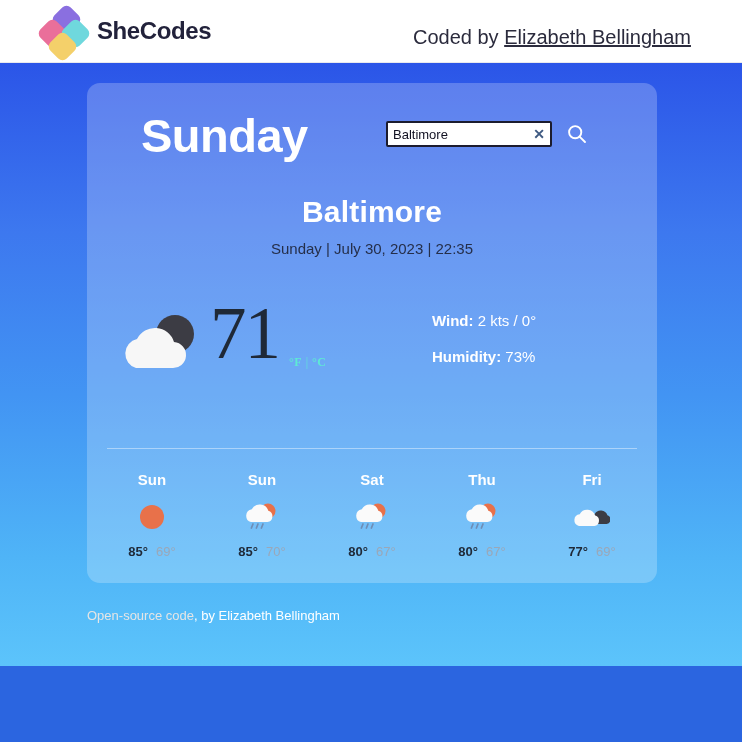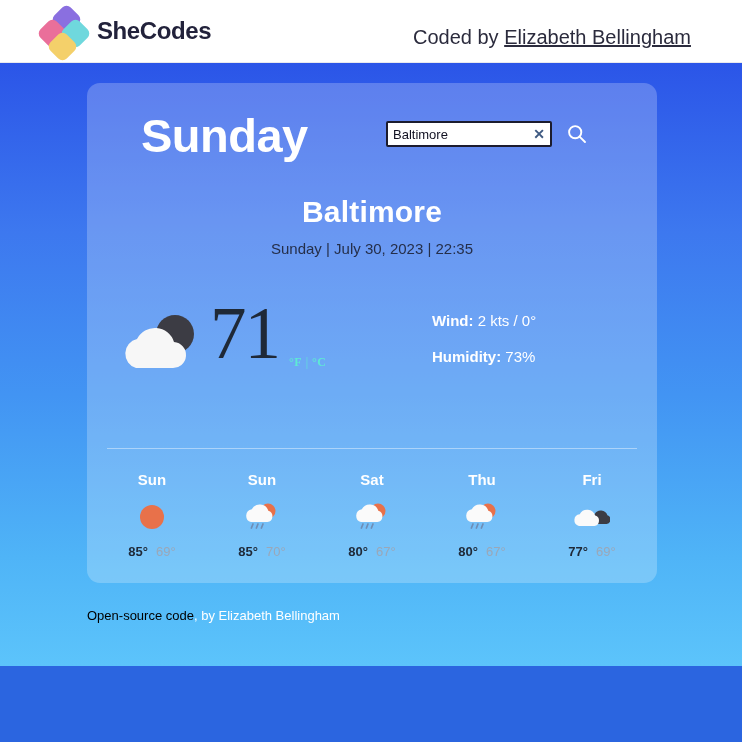--- a/index.html
+++ b/index.html
@@ -280,21 +280,21 @@
 
   
   .footer {
     position: absolute;
     left: 87px;
     top: 608px;
     font-size: 13px;
     color: #ffffff;
   }
   .footer a {
-    color: #000000;
+    color: #e5e5e5;
     text-decoration: none;
   }
 </style>
 </head>
 <body>
 
 <div class="navbar">
   <div class="brand">
     <span class="logo-mark">
       <i class="lm-purple"></i>

